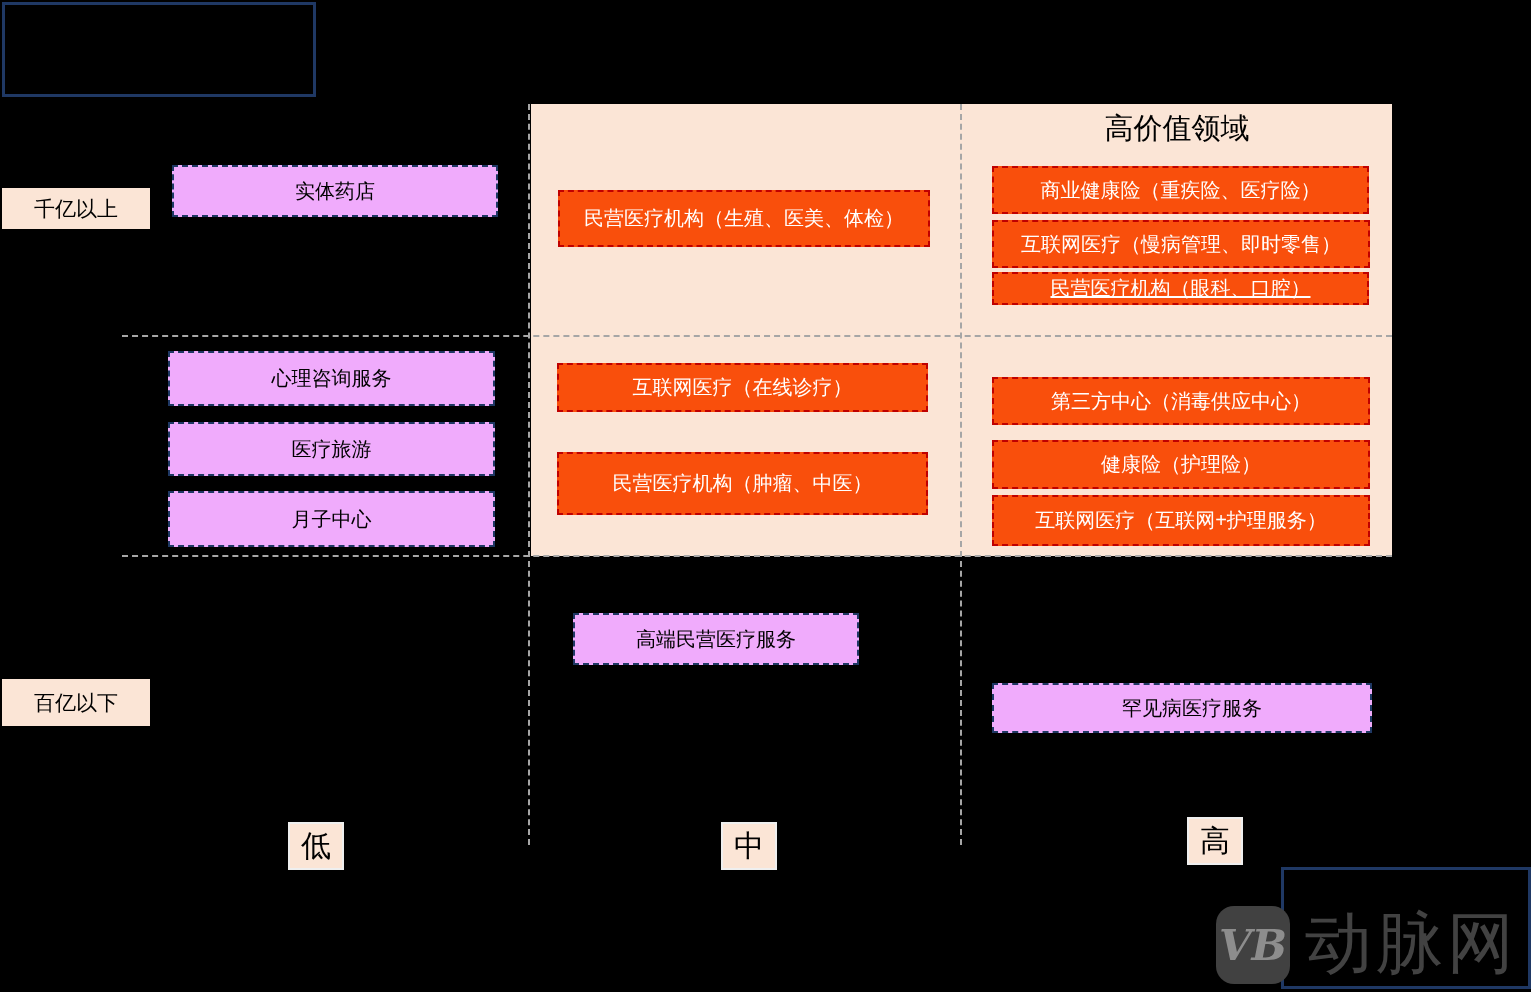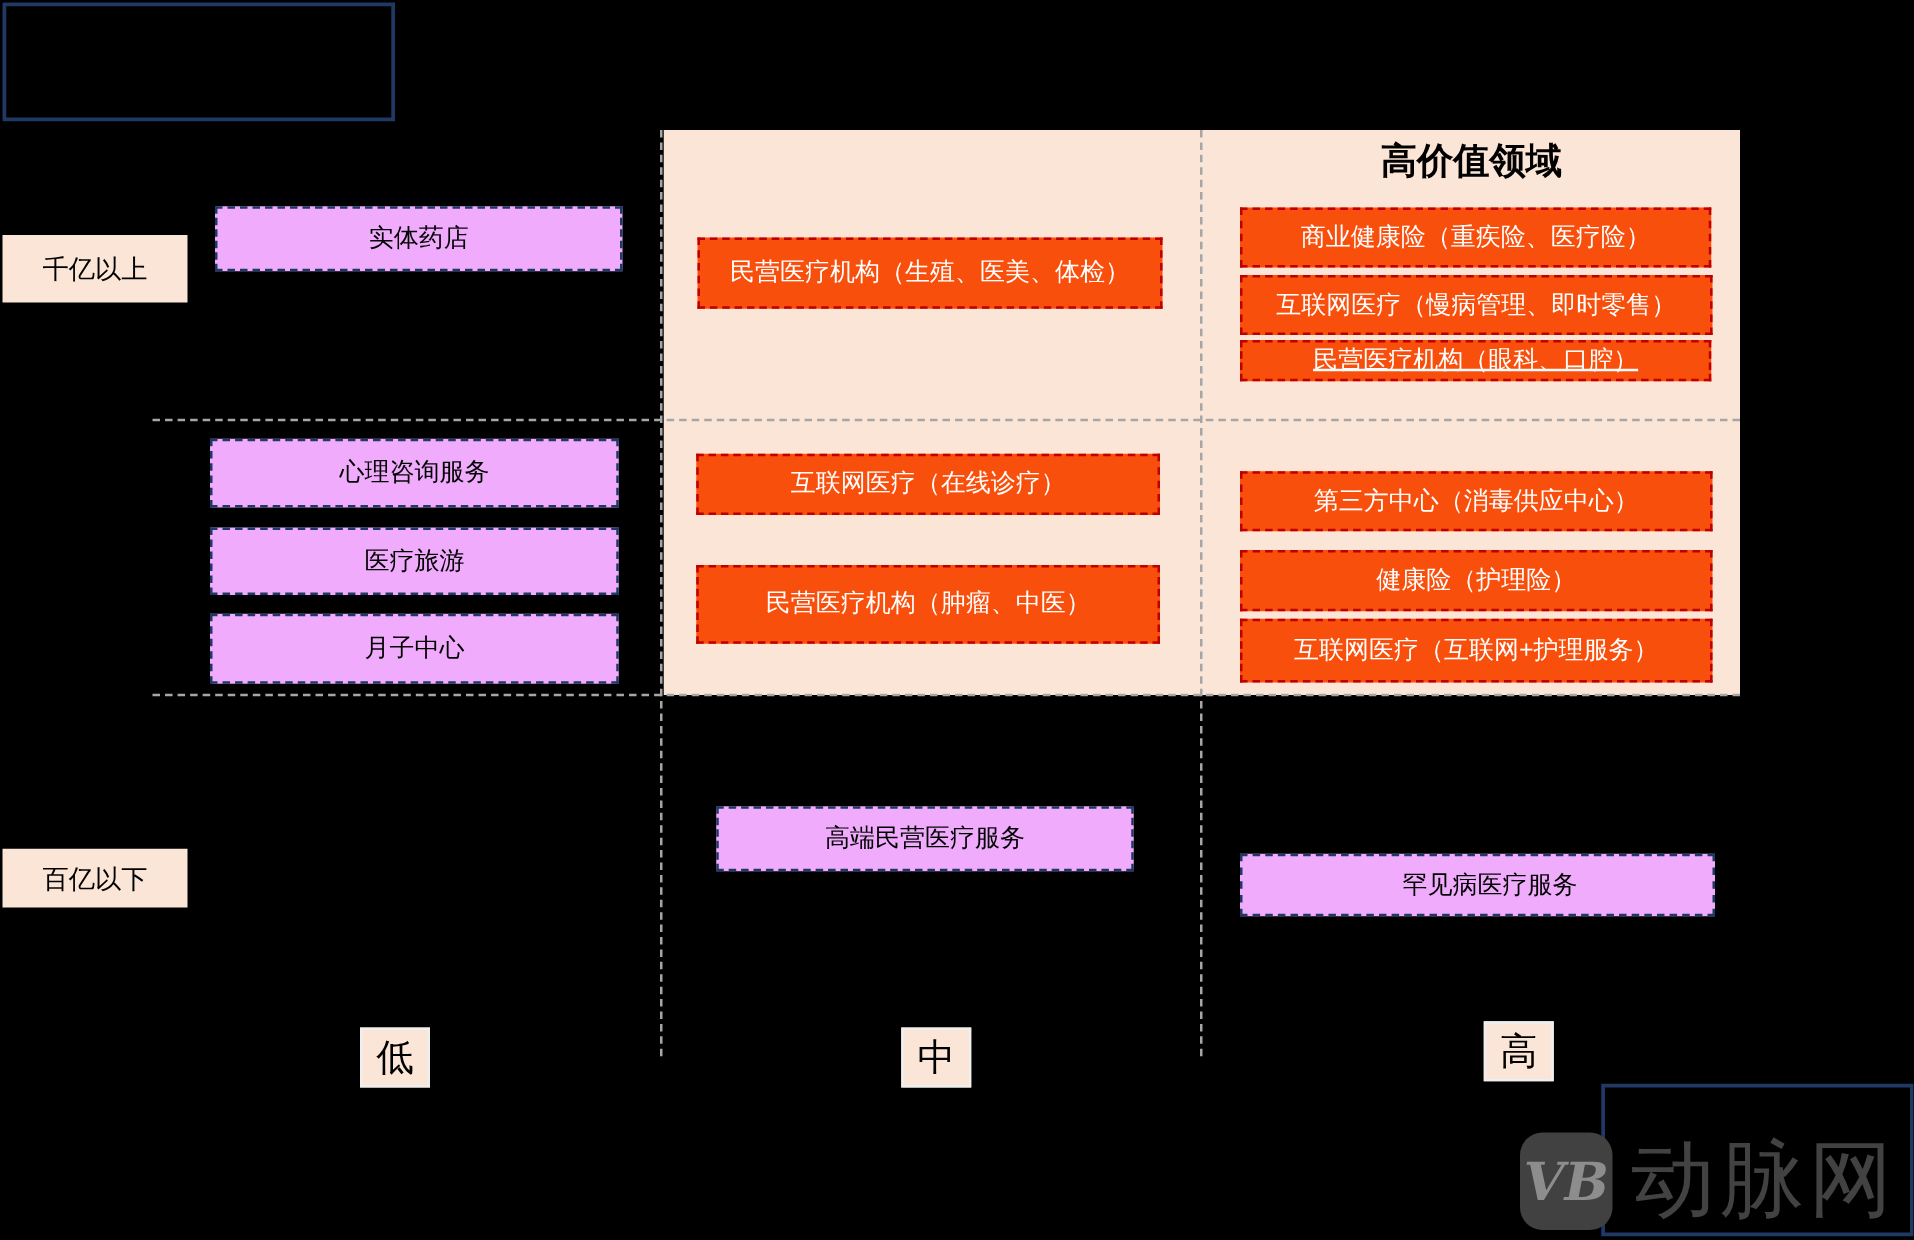--- a/index.html
+++ b/index.html
@@ -5,21 +5,21 @@
   html,body{margin:0;padding:0;background:#000;}
   .canvas{
     position:relative;width:1531px;height:992px;background:#000000;
     font-family:"Liberation Sans","DejaVu Sans",sans-serif;overflow:hidden;
   }
   .frame{position:absolute;border:3px solid #1F3864;box-sizing:border-box;background:transparent;}
   .peach-panel{position:absolute;left:531px;top:104px;width:861px;height:452px;background:#FBE5D6;}
   .region-title{
     position:absolute;left:962px;top:110px;width:430px;height:38px;
     display:flex;align-items:center;justify-content:center;
-    font-size:29px;font-weight:bold;color:#000;
+    font-size:29px;font-weight:normal;color:#000;
   }
   .dash-h{position:absolute;height:0;border-top:2px dashed #A6A6A6;}
   .dash-v{position:absolute;width:0;border-left:2px dashed #A6A6A6;}
   .row-label{
     position:absolute;background:#FBE5D6;color:#000;box-sizing:border-box;
     display:flex;align-items:center;justify-content:center;font-size:21px;
   }
   .col-label{
     position:absolute;background:#FBE5D6;color:#000;box-sizing:border-box;
     border:2px solid #EFEFEF;
@@ -55,21 +55,21 @@
 
   <div class="peach-panel"></div>
 
   <div class="dash-h" style="left:122px;top:335px;width:1270px;"></div>
   <div class="dash-h" style="left:122px;top:555px;width:1270px;"></div>
   <div class="dash-v" style="left:528px;top:104px;height:741px;"></div>
   <div class="dash-v" style="left:960px;top:104px;height:741px;"></div>
 
   <div class="region-title">高价值领域</div>
 
-  <div class="row-label" style="left:2px;top:188px;width:148px;height:54px;">千亿以上</div>
+  <div class="row-label" style="left:2px;top:188px;width:148px;height:41px;">千亿以上</div>
   <div class="row-label" style="left:2px;top:679px;width:148px;height:47px;">百亿以下</div>
 
   <div class="col-label" style="left:288px;top:822px;width:56px;height:48px;">低</div>
   <div class="col-label" style="left:721px;top:822px;width:56px;height:48px;">中</div>
   <div class="col-label" style="left:1187px;top:817px;width:56px;height:48px;">高</div>
 
   <div class="bx white" style="left:172px;top:165px;width:326px;height:52px;">实体药店</div>
   <div class="bx orange" style="left:558px;top:190px;width:372px;height:57px;">民营医疗机构（生殖、医美、体检）</div>
   <div class="bx orange" style="left:992px;top:166px;width:377px;height:48px;">商业健康险（重疾险、医疗险）</div>
   <div class="bx orange" style="left:992px;top:220px;width:378px;height:48px;">互联网医疗（慢病管理、即时零售）</div>
@@ -77,21 +77,21 @@
 
   <div class="bx white" style="left:168px;top:351px;width:327px;height:55px;">心理咨询服务</div>
   <div class="bx white" style="left:168px;top:422px;width:327px;height:54px;">医疗旅游</div>
   <div class="bx white" style="left:168px;top:491px;width:327px;height:56px;">月子中心</div>
   <div class="bx orange" style="left:557px;top:363px;width:371px;height:49px;">互联网医疗（在线诊疗）</div>
   <div class="bx orange" style="left:557px;top:452px;width:371px;height:63px;">民营医疗机构（肿瘤、中医）</div>
   <div class="bx orange" style="left:992px;top:377px;width:378px;height:48px;">第三方中心（消毒供应中心）</div>
   <div class="bx orange" style="left:992px;top:440px;width:378px;height:49px;">健康险（护理险）</div>
   <div class="bx orange" style="left:992px;top:495px;width:378px;height:51px;">互联网医疗（互联网+护理服务）</div>
 
-  <div class="bx white" style="left:573px;top:645px;width:334px;height:52px;">高端民营医疗服务</div>
+  <div class="bx white" style="left:573px;top:613px;width:286px;height:52px;">高端民营医疗服务</div>
   <div class="bx white" style="left:992px;top:683px;width:380px;height:50px;padding-left:26px;">罕见病医疗服务</div>
 
   <div class="wm-icon">
     <span>VB</span>
   </div>
   <div class="wm-text">动脉网</div>
 
 </div>
 
 </body></html>

